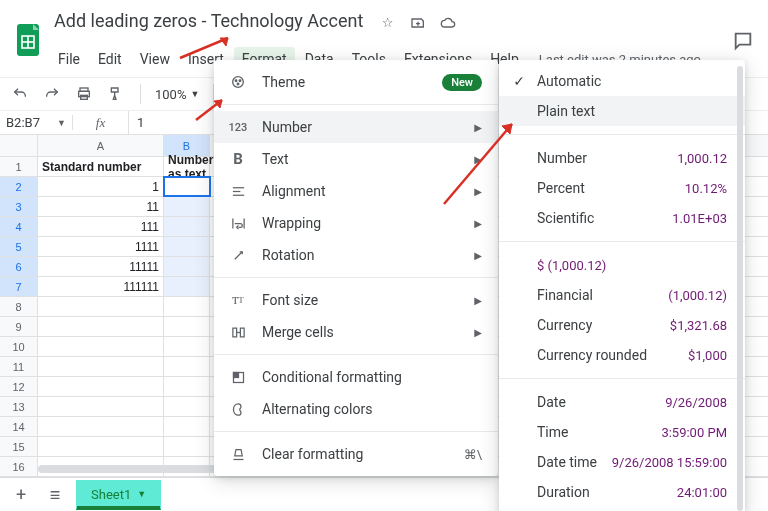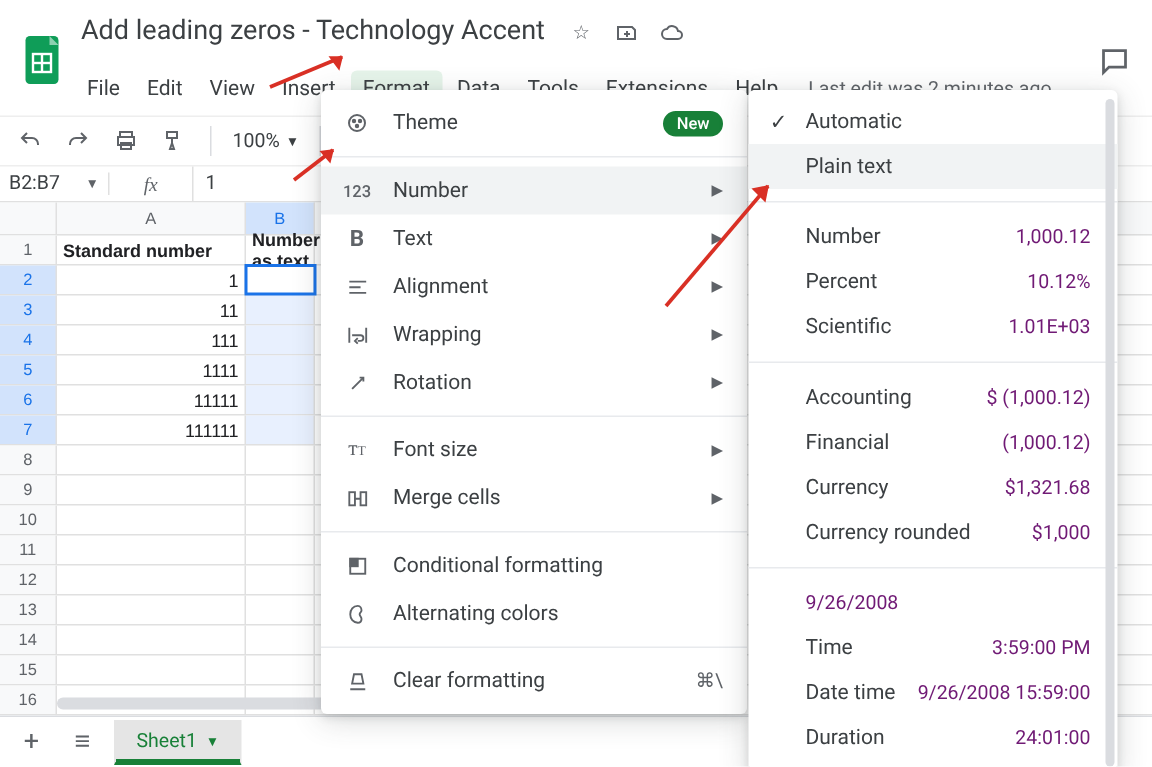--- a/index.html
+++ b/index.html
@@ -99,21 +99,21 @@
   .submenu .sval { color:#701a75; font-size:13px; white-space:nowrap;}
   .submenu hr { border:none; border-top:1px solid #e8eaed; margin:8px 0;}
   .subscroll { position:absolute; right:2px; top:6px; bottom:6px; width:6px; background:#dadce0; border-radius:4px;}
   
   .redarrow { position:absolute; z-index:100; }
   .redarrow line, .redarrow polygon { stroke:#d93025; fill:#d93025;}
   
   .tabs { position:absolute; bottom:0; left:0; right:0; height:34px; border-top:1px solid #dadce0; display:flex; align-items:center; padding:0 8px; background:#fff; gap:8px;}
   .tabs .tbtn { width:26px;height:26px;display:flex;align-items:center;justify-content:center;color:#5f6368; font-size:18px;}
   .tabs .sheet-tab { border:1px solid transparent; border-bottom:2px solid #188038; padding:6px 14px; font-size:13px; color:#188038; background:#e6f4ea00; display:flex; align-items:center; gap:6px; border-radius:0; background:#fff;}
-  .tabs .sheet-tab.active { background:#e5e5e5; box-shadow: inset 0 -2px 0 #188038; }
+  .tabs .sheet-tab.active { background:#5eead4; box-shadow: inset 0 -2px 0 #188038; }
   .hscroll { position:absolute; bottom:36px; left:38px; right:14px; height:10px; }
   .hscroll .thumb { position:absolute; left:0; width:300px; height:8px; background:#dadce0; border-radius:4px;}
 </style>
 </head>
 <body>
 
 <div class="titlebar">
   <div class="logo">
     <svg viewBox="0 0 28 36">
         <rect x="3" y="2" width="22" height="32" rx="3" fill="#0f9d58"></rect>
@@ -425,41 +425,41 @@
       <span class="sval">10.12%</span>
     </div>
   <div class="srow">
       <span class="chk"></span>
       <span class="slab">Scientific</span>
       <span class="sval">1.01E+03</span>
     </div>
   <hr>
   <div class="srow">
       <span class="chk"></span>
-      <span class="slab">Accounting</span>
       <span class="sval">$ (1,000.12)</span>
     </div>
   <div class="srow">
       <span class="chk"></span>
       <span class="slab">Financial</span>
       <span class="sval">(1,000.12)</span>
     </div>
   <div class="srow">
       <span class="chk"></span>
       <span class="slab">Currency</span>
       <span class="sval">$1,321.68</span>
     </div>
   <div class="srow">
       <span class="chk"></span>
       <span class="slab">Currency rounded</span>
       <span class="sval">$1,000</span>
     </div>
   <hr>
   <div class="srow">
       <span class="chk"></span>
+      <span class="slab">Date</span>
       <span class="sval">9/26/2008</span>
     </div>
   <div class="srow">
       <span class="chk"></span>
       <span class="slab">Time</span>
       <span class="sval">3:59:00 PM</span>
     </div>
   <div class="srow">
       <span class="chk"></span>
       <span class="slab">Date time</span>

